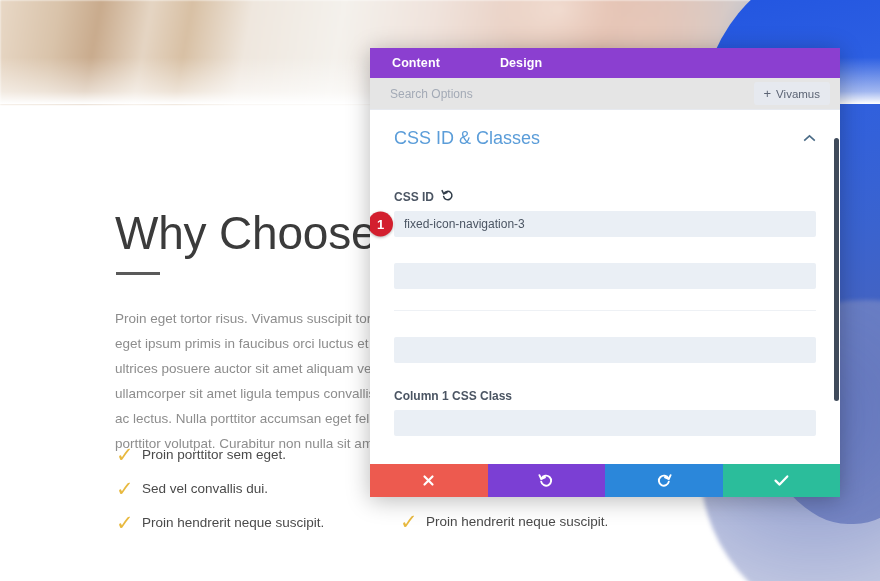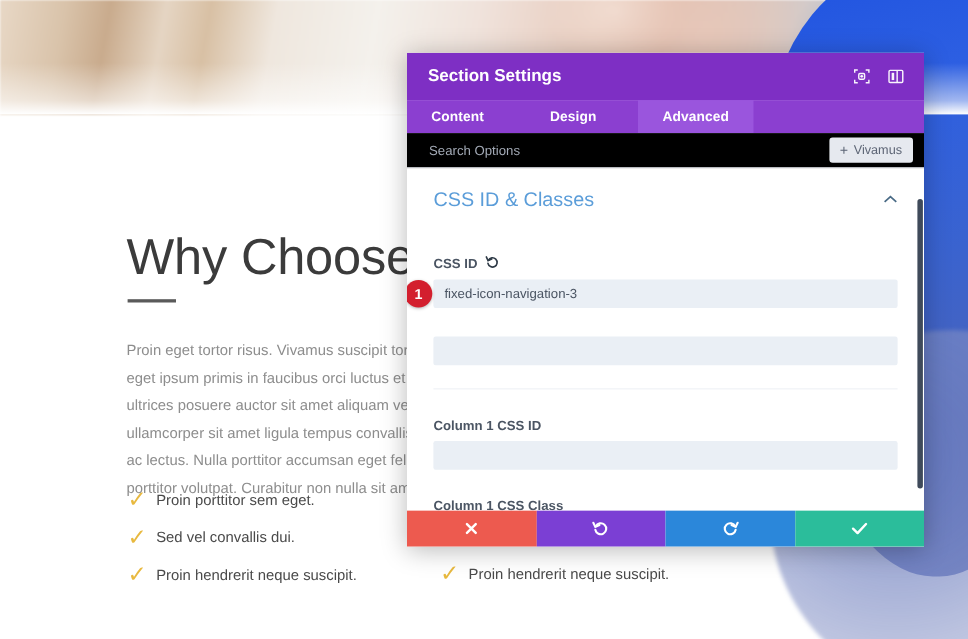--- a/index.html
+++ b/index.html
@@ -90,21 +90,21 @@
 
   .tabs { height: 30px; background: #8b3fd0; display: flex; flex: none; gap: 16px; }
   .tab {
     padding: 0 22px; height: 30px; line-height: 30px;
     font-size: 12.5px; font-weight: 700; color: #ffffff; cursor: pointer;
     letter-spacing: .1px;
   }
   .tab.active { background: #9a55dd; }
 
   .search-bar {
-    height: 32px; background: #000000; display: flex; align-items: center;
+    height: 32px; background: #e5e5e5; display: flex; align-items: center;
     border-bottom: 1px solid #e6e9ef; flex: none; position: relative; gap: 41px;
   }
   .search-input {
     flex: 1; border: 0; background: transparent; outline: none;
     font-family: "Liberation Sans", sans-serif; font-size: 12px; color: #6d7480;
     padding-left: 20px;
   }
   .search-input::placeholder { color: #a3aab6; }
   .filter-btn {
     margin-right: 10px; background: #e6e9ef; color: #5c6474;
@@ -197,44 +197,24 @@
     <div class="checklist right">
       <div class="check-row">
         <span class="check-mark">✓</span>
         <span class="check-text">Proin hendrerit neque suscipit.</span>
       </div>
     </div>
   </div>
 
   <div class="modal">
 
-    <div class="modal-head">
-      <div class="modal-title">Section Settings</div>
-      <div class="head-icons">
-        <div class="head-icon">
-          <svg width="17" height="17" viewBox="0 0 17 17" fill="none" stroke="#ffffff" stroke-width="1.3">
-            <path d="M2 5.2V2.6h2.8M12 2.6h2.9v2.6M14.9 11.5v2.7H12M4.8 14.2H2v-2.7"></path>
-            <rect x="5.7" y="5.9" width="5.3" height="5.1" rx="1"></rect>
-            <circle cx="8.4" cy="8.4" r="1.3" fill="#ffffff" stroke="none"></circle>
-          </svg>
-        </div>
-        <div class="head-icon">
-          <svg width="17" height="17" viewBox="0 0 17 17" fill="none" stroke="#ffffff" stroke-width="1.3">
-            <rect x="2.2" y="3" width="12.5" height="11" rx="1"></rect>
-            <rect x="4.6" y="5.2" width="2.3" height="6.6" fill="#ffffff" stroke="none"></rect>
-            <line x1="9.6" y1="3" x2="9.6" y2="14"></line>
-          </svg>
-        </div>
-      </div>
-    </div>
 
     <div class="tabs">
       <div class="tab">Content</div>
       <div class="tab">Design</div>
-      <div class="tab active">Advanced</div>
     </div>
 
     <div class="search-bar">
       <input class="search-input" type="text" placeholder="Search Options" style="">
       <div class="filter-btn">
         <span class="filter-plus">+</span>
         <span>Vivamus</span>
       </div>
     </div>
 
@@ -266,23 +246,20 @@
           </div>
         </div>
 
         <div class="field">
           <input class="field-input" type="text" value="" style="">
         </div>
 
         <div class="field-sep"></div>
 
         <div class="field">
-          <div class="field-label">
-            <span>Column 1 CSS ID</span>
-          </div>
           <input class="field-input" type="text" value="" style="">
         </div>
 
         <div class="field">
           <div class="field-label">
             <span>Column 1 CSS Class</span>
           </div>
           <input class="field-input" type="text" value="" style="">
         </div>
 

